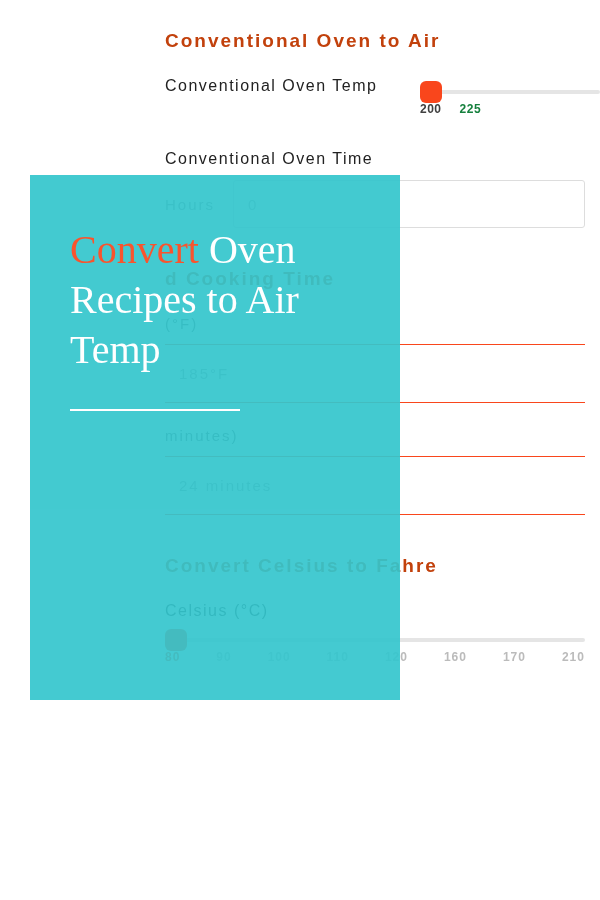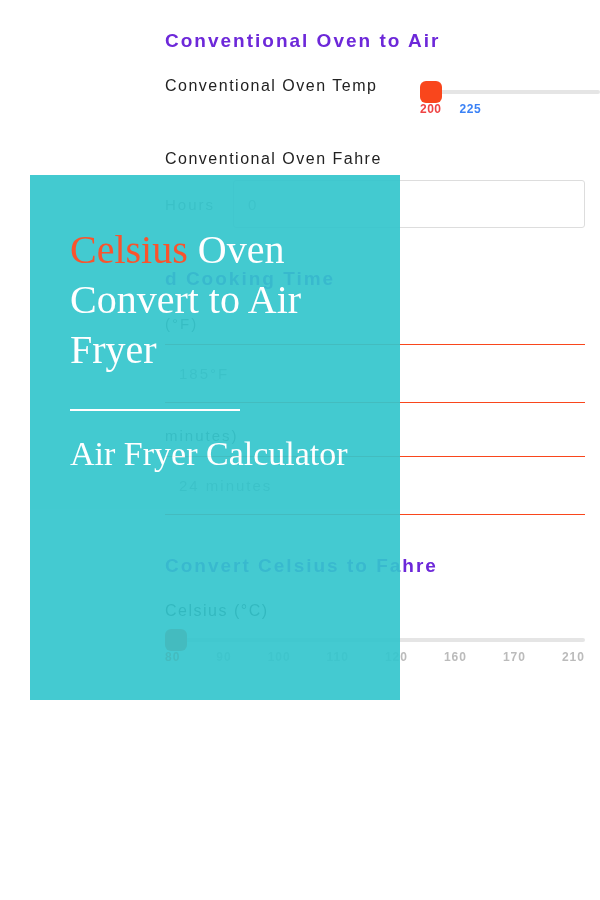--- a/index.html
+++ b/index.html
@@ -12,21 +12,21 @@
       position: relative;
     }
     .content {
       padding: 30px 0 0 165px;
       letter-spacing: 1px;
     }
     .section-title {
       font-size: 19px;
       font-weight: 700;
       letter-spacing: 2px;
-      color: #6d28d9;
+      color: #c2410c;
       margin-bottom: 25px;
     }
     .field-label {
       font-size: 16px;
       font-weight: 500;
       letter-spacing: 1.5px;
       color: #222;
       margin-bottom: 10px;
     }
     .field-block { margin-bottom: 30px; }
@@ -53,22 +53,22 @@
       top: -9px;
       left: 0;
     }
     .tick-labels {
       display: flex;
       gap: 18px;
       font-size: 12px;
       font-weight: 600;
       letter-spacing: 0.5px;
     }
-    .tick-labels .active { color: #ef4444; font-weight: 700; }
-    .tick-labels .inactive { color: #3b82f6; }
+    .tick-labels .active { color: #404040; font-weight: 700; }
+    .tick-labels .inactive { color: #15803d; }
 
     .oven-time { margin-top: 55px; }
     .hours-row {
       display: flex;
       align-items: center;
       gap: 18px;
       margin-top: 12px;
       width: 420px;
     }
     .hours-label {
@@ -189,21 +189,21 @@
     <div class="slider-track">
       <div class="slider-thumb"></div>
     </div>
     <div class="tick-labels">
       <span class="active">200</span>
       <span class="inactive">225</span>
     </div>
   </div>
 
   <div class="field-block oven-time">
-    <div class="field-label">Conventional Oven Fahre</div>
+    <div class="field-label">Conventional Oven Time</div>
     <div class="hours-row">
       <div class="hours-label">Hours</div>
       <div class="hours-input">
         <div class="hours-value">0</div>
       </div>
     </div>
   </div>
 
   <div class="reco">
     <div class="section-title">d Cooking Time</div>
@@ -236,18 +236,17 @@
         <span>170</span>
         <span>210</span>
       </div>
     </div>
   </div>
 
 </div>
 
 <div class="overlay">
   <div class="ov-title">
-    <span class="ov-highlight">Celsius</span>
-    <span>Oven Convert to Air Fryer</span>
+    <span class="ov-highlight">Convert</span>
+    <span>Oven Recipes to Air Temp</span>
   </div>
   <div class="ov-rule"></div>
-  <div class="ov-sub">Air Fryer Calculator</div>
 </div>
 
 </body></html>

